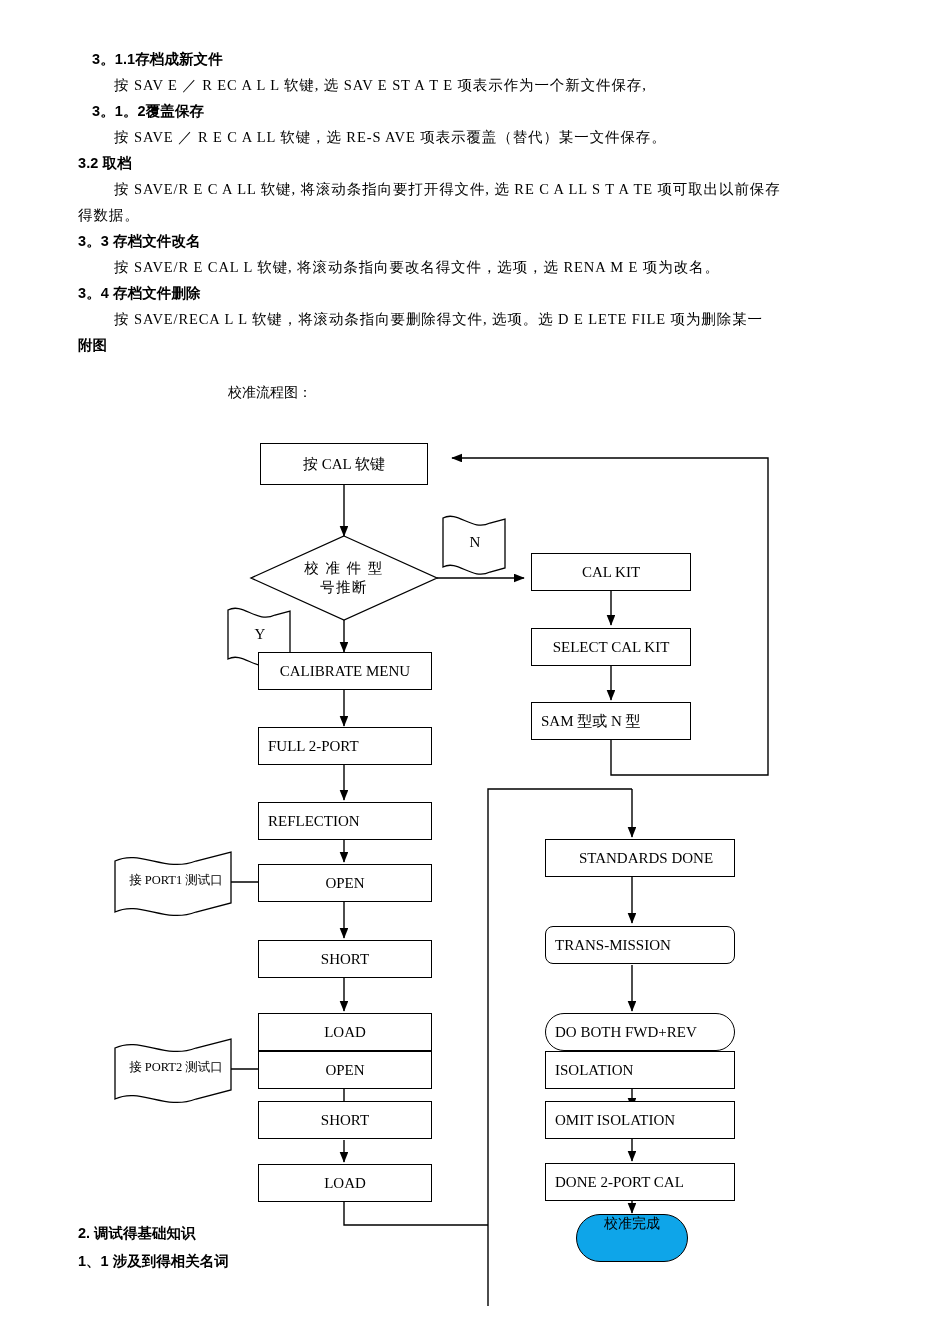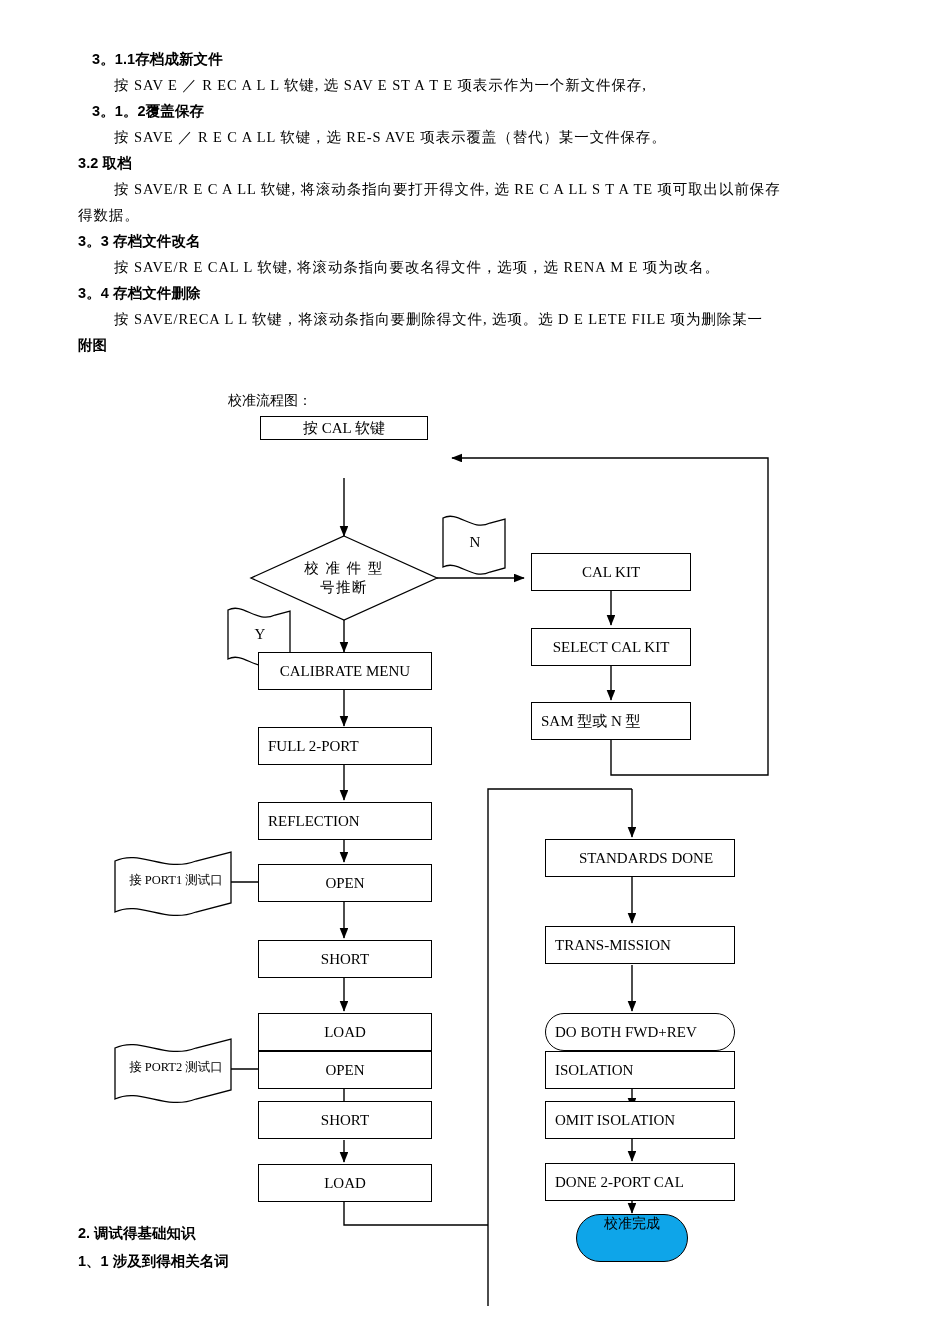--- a/index.html
+++ b/index.html
@@ -179,23 +179,23 @@
 
   <path d="M115,861 C140,849 165,873 196,861 L231,852 L231,903 L196,912 C165,924 140,900 115,912 Z" fill="#fff" stroke="#000" stroke-width="1.3"></path>
 
   <path d="M115,1048 C140,1036 165,1060 196,1048 L231,1039 L231,1090 L196,1099 C165,1111 140,1087 115,1099 Z" fill="#fff" stroke="#000" stroke-width="1.3"></path>
 
   <path d="M344,536 L437,578 L344,620 L251,578 Z" fill="#fff" stroke="#000" stroke-width="1.3"></path>
 </svg>
 
 <div>
 
-  <div class="cap" style="left:228px; top:392px;">校准流程图：</div>
-
-  <div class="node ctr" style="left:260px; top:416px; width:168px; height:24px;">
+  <div class="cap" style="left:228px; top:384px;">校准流程图：</div>
+
+  <div class="node ctr" style="left:260px; top:443px; width:168px; height:42px;">
     <span>按 CAL 软键</span>
   </div>
 
   <div class="diatxt" style="left:290px; top:559px; width:108px;">
     <div>校 准 件 型</div>
     <div>号推断</div>
   </div>
 
   <div class="flaglbl" style="left:246px; top:626px; width:28px;">Y</div>
   <div class="flaglbl" style="left:461px; top:534px; width:28px;">N</div>
@@ -245,21 +245,21 @@
   </div>
 
   <div class="node lft" style="left:531px; top:702px; width:160px; height:38px;">
     <span>SAM 型或 N 型</span>
   </div>
 
   <div class="node ctr" style="left:545px; top:839px; width:190px; height:38px;padding-left:12px;">
     <span>STANDARDS  DONE</span>
   </div>
 
-  <div class="node lft" style="left:545px; top:926px; width:190px; height:38px;">
+  <div class="node lft" style="left:545px; top:926px; width:190px; height:38px;border-radius:8px;">
     <span>TRANS-MISSION</span>
   </div>
 
   <div class="node lft" style="left:545px; top:1013px; width:190px; height:38px;border-radius:19px;">
     <span>DO BOTH FWD+REV</span>
   </div>
 
   <div class="node lft" style="left:545px; top:1051px; width:190px; height:38px;">
     <span>ISOLATION</span>
   </div>

